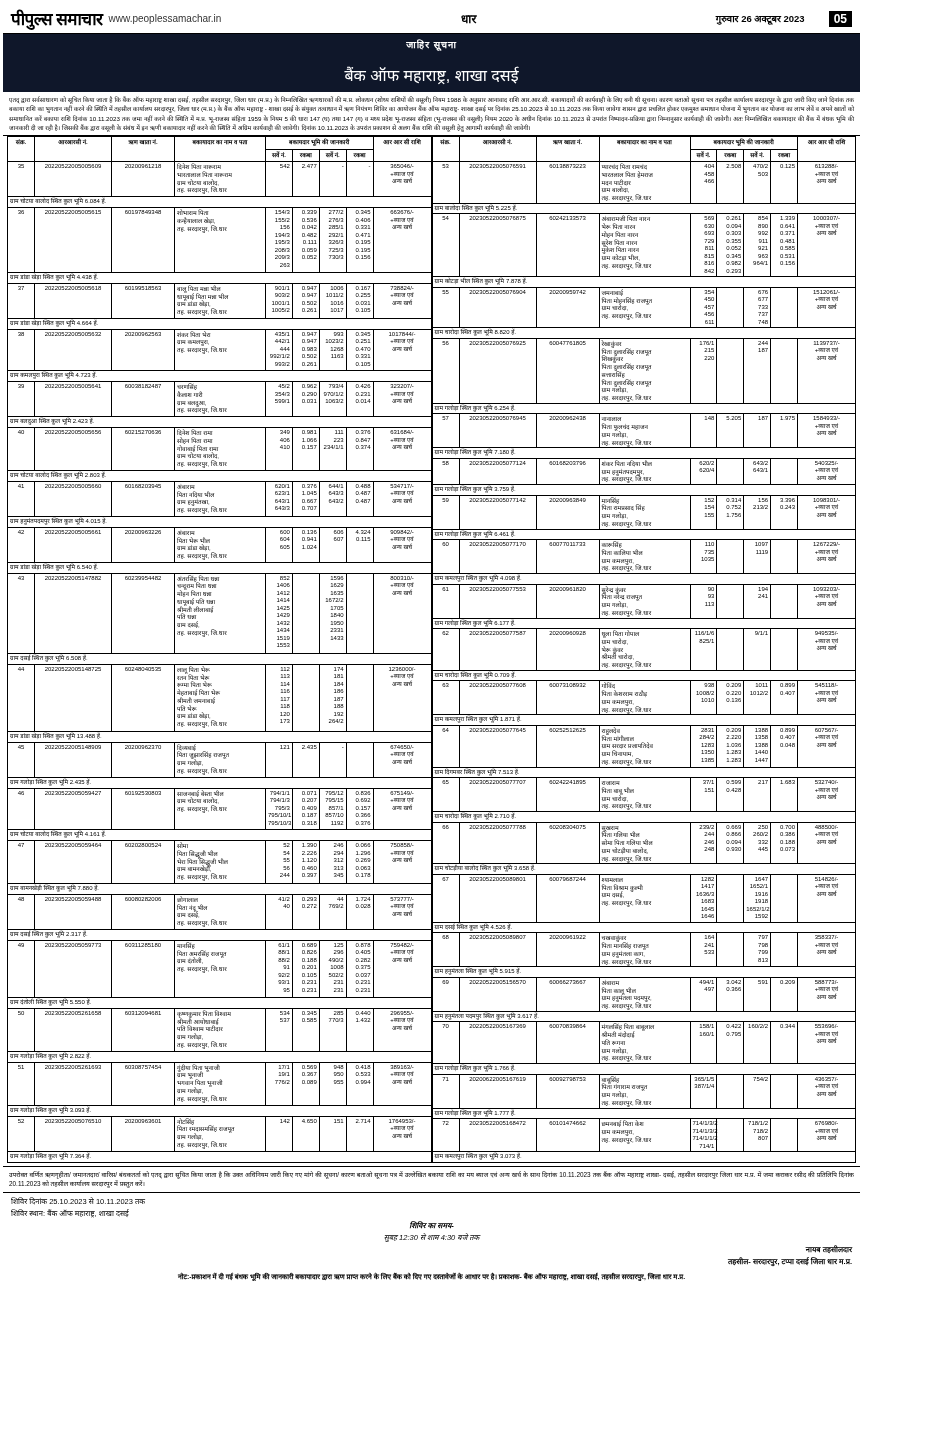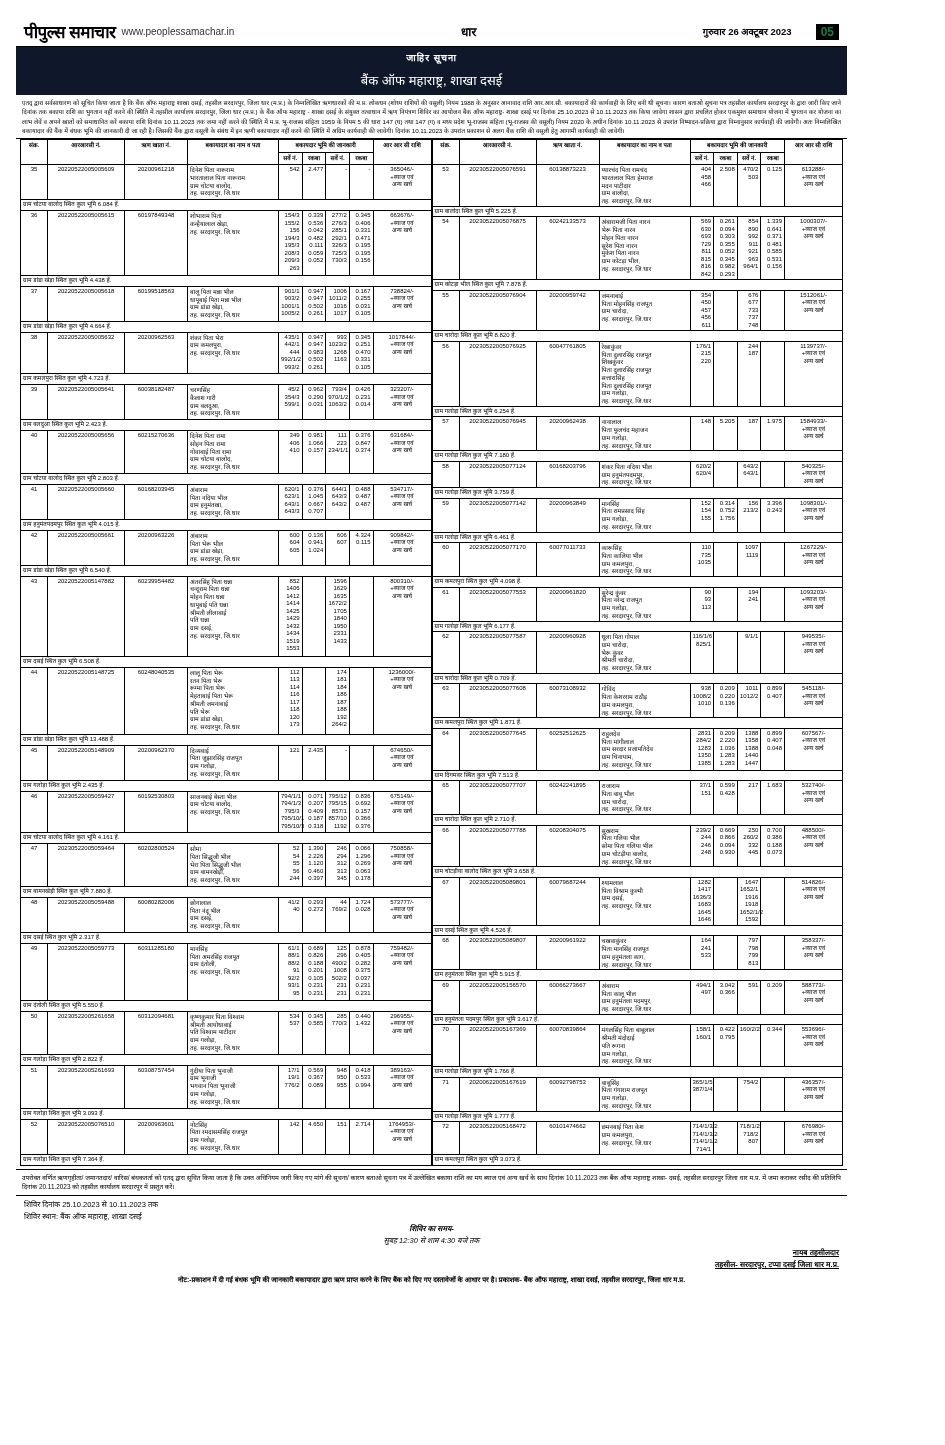--- a/index.html
+++ b/index.html
@@ -7,21 +7,21 @@
     width:945px;
     font-family:"Liberation Sans", sans-serif;
     background:#ffffff;
     color:#000;
   }
   .page{
     width:863px;
     min-height:1445px;
     position:relative;
     box-sizing:border-box;
-    padding:16px;
+    padding:3px;
   }
   
   .masthead{
     display:flex;
     align-items:center;
     justify-content:space-between;
     padding:4px 8px 3px 8px;
     border-bottom:1px solid #000;
   }
   .brand{
@@ -44,35 +44,35 @@
   }
   .mast-right{
     display:flex;
     align-items:center;
     gap:24px;
     font-size:9.5px;
     font-weight:bold;
   }
   .pageno{
     background:#000;
-    color:#15803d;
+    color:#ffffff;
     font-size:12px;
     font-weight:bold;
     padding:1px 5px;
   }
   
   .blackband{
     background:#0f172a;
     color:#fff;
     text-align:center;
     padding:4px 0 6px 0;
   }
   .blackband .l1{font-size:9.5px;font-weight:bold;letter-spacing:1px;}
   .blackband .l2{font-size:20px;font-weight:bold;margin-top:2px;letter-spacing:0.2px;}
-  .blackband .l3{font-size:13px;margin-top:7px;}
+  .blackband .l3{font-size:16px;margin-top:13px;}
   
   .notice{
     font-size:6.2px;
     line-height:1.5;
     text-align:justify;
     padding:3px 6px 3px 6px;
     border-bottom:1px solid #000;
   }
   
   .tables{
@@ -123,21 +123,21 @@
   .footcols{
     display:flex;
     justify-content:space-between;
     padding:3px 8px 0 8px;
     font-size:7.5px;
     line-height:1.6;
     flex-direction:column;
   }
   .footcols .col{flex:1;}
   .footcols .col.mid{text-align:center;font-style:italic;}
-  .footcols .col.right{text-align:right;font-weight:bold;text-decoration:underline;}
+  .footcols .col.right{text-align:right;font-weight:bold;}
   .footnote{
     text-align:center;
     font-size:6.8px;
     padding:4px 6px 6px 6px;
     font-weight:bold;
   }
   .bold{font-weight:bold;}
 </style>
 </head>
 <body>

